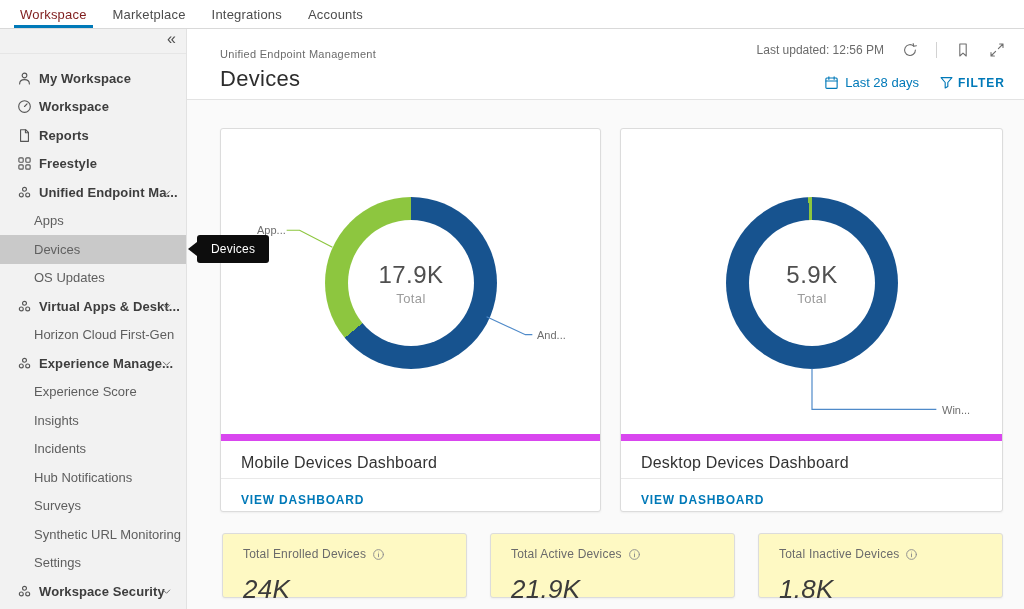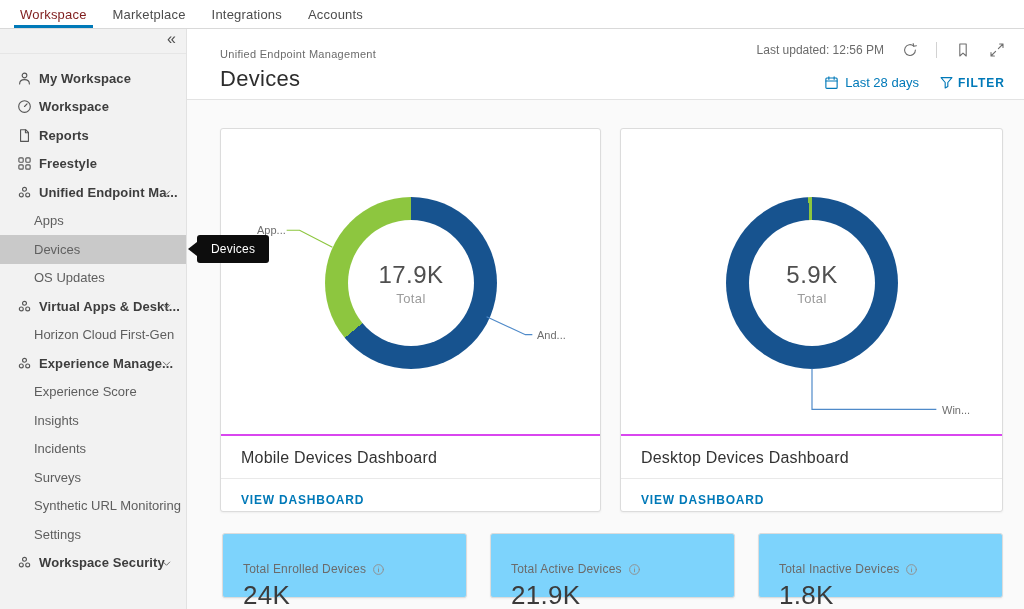--- a/index.html
+++ b/index.html
@@ -74,35 +74,35 @@
   .donut { position:absolute; width:172px; height:172px; border-radius:50%;text-decoration:underline; }
   .dash-card.left  .donut { left:104px; top:68px; }
   .dash-card.right .donut { left:105px; top:68px; }
   .donut-hole { position:absolute; inset:23px; background:#fff; border-radius:50%;
                 display:flex; flex-direction:column; align-items:center; justify-content:center; }
   .donut-value { font-size:24px; color:#4f4f4f; letter-spacing:.5px; }
   .donut-sub { font-size:13px; color:#9b9b9b; margin-top:2px; letter-spacing:.4px;text-align:center; }
   .annot-svg { position:absolute; inset:0; width:100%; height:100%; }
   .annot-svg polyline { fill:none; stroke-width:1.2; }
   .annot-label { position:absolute; font-size:11px; color:#6e6e6e; white-space:nowrap; }
-  .card-title-row { border-top:2px solid #d946ef; padding:13px 20px; height:44px; }
+  .card-title-row { border-top:7px solid #d946ef; padding:13px 20px; height:44px; }
   .card-title { font-size:16px; color:#333; letter-spacing:.2px; }
   .card-action-row { border-top:1px solid #e9e9e9; padding:11px 20px; height:35px; }
   .card-action { font-size:12px; font-weight:700; color:#0079b8; letter-spacing:.8px; cursor:pointer; text-decoration:none; }
 
   
   .stats-row { position:absolute; top:433px; left:0; right:0; }
-  .stat-card { position:absolute; top:0; width:245px; height:65px; background:#7dd3fc;
+  .stat-card { position:absolute; top:0; width:245px; height:65px; background:#fef9c3;
                border:1px solid #dcdcdc; border-radius:3px; box-shadow:0 1px 2px rgba(0,0,0,.05);
-               padding:28px 20px; }
+               padding:13px 20px; }
   .stat-label-row { display:flex; align-items:center; gap:6px; }
   .stat-label { font-size:12px; color:#6b6b6b; letter-spacing:.2px; }
   .iicon { width:13px; height:13px; display:inline-flex; }
   .iicon svg { width:13px; height:13px; fill:none; stroke:#8f8f8f; stroke-width:1.2; stroke-linecap:round; }
-  .stat-value { font-size:26px; color:#3b3b3b; margin-top:4px; letter-spacing:.3px; }
+  .stat-value { font-size:26px; color:#3b3b3b; margin-top:13px; letter-spacing:.3px;font-style:italic; }
 </style>
 </head>
 <body>
 
 <div class="app">
 
   <div class="topnav">
       <div class="nav-item active">Workspace</div>
       <div class="nav-item">Marketplace</div>
       <div class="nav-item">Integrations</div>
@@ -204,20 +204,23 @@
             </svg></span>
         </div>
         <div class="side-item child">
           <span class="slabel">Experience Score</span>
         </div>
         <div class="side-item child">
           <span class="slabel">Insights</span>
         </div>
         <div class="side-item child">
           <span class="slabel">Incidents</span>
+        </div>
+        <div class="side-item child">
+          <span class="slabel">Hub Notifications</span>
         </div>
         <div class="side-item child">
           <span class="slabel">Surveys</span>
         </div>
         <div class="side-item child">
           <span class="slabel">Synthetic URL Monitoring</span>
         </div>
         <div class="side-item child">
           <span class="slabel">Settings</span>
         </div>

